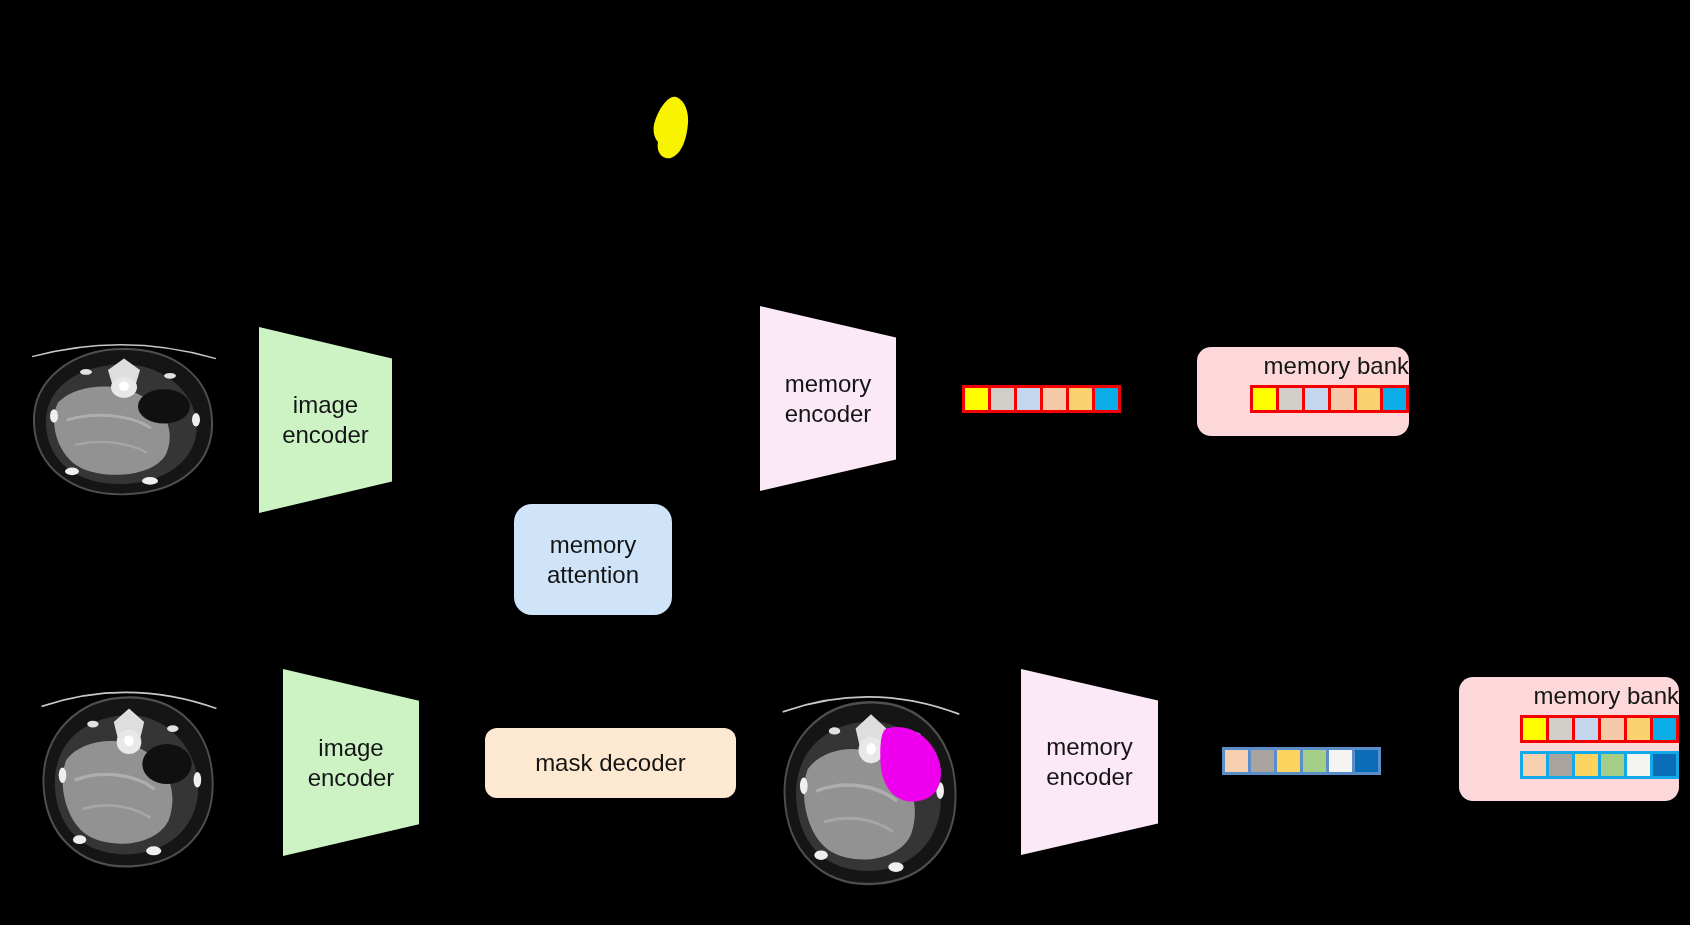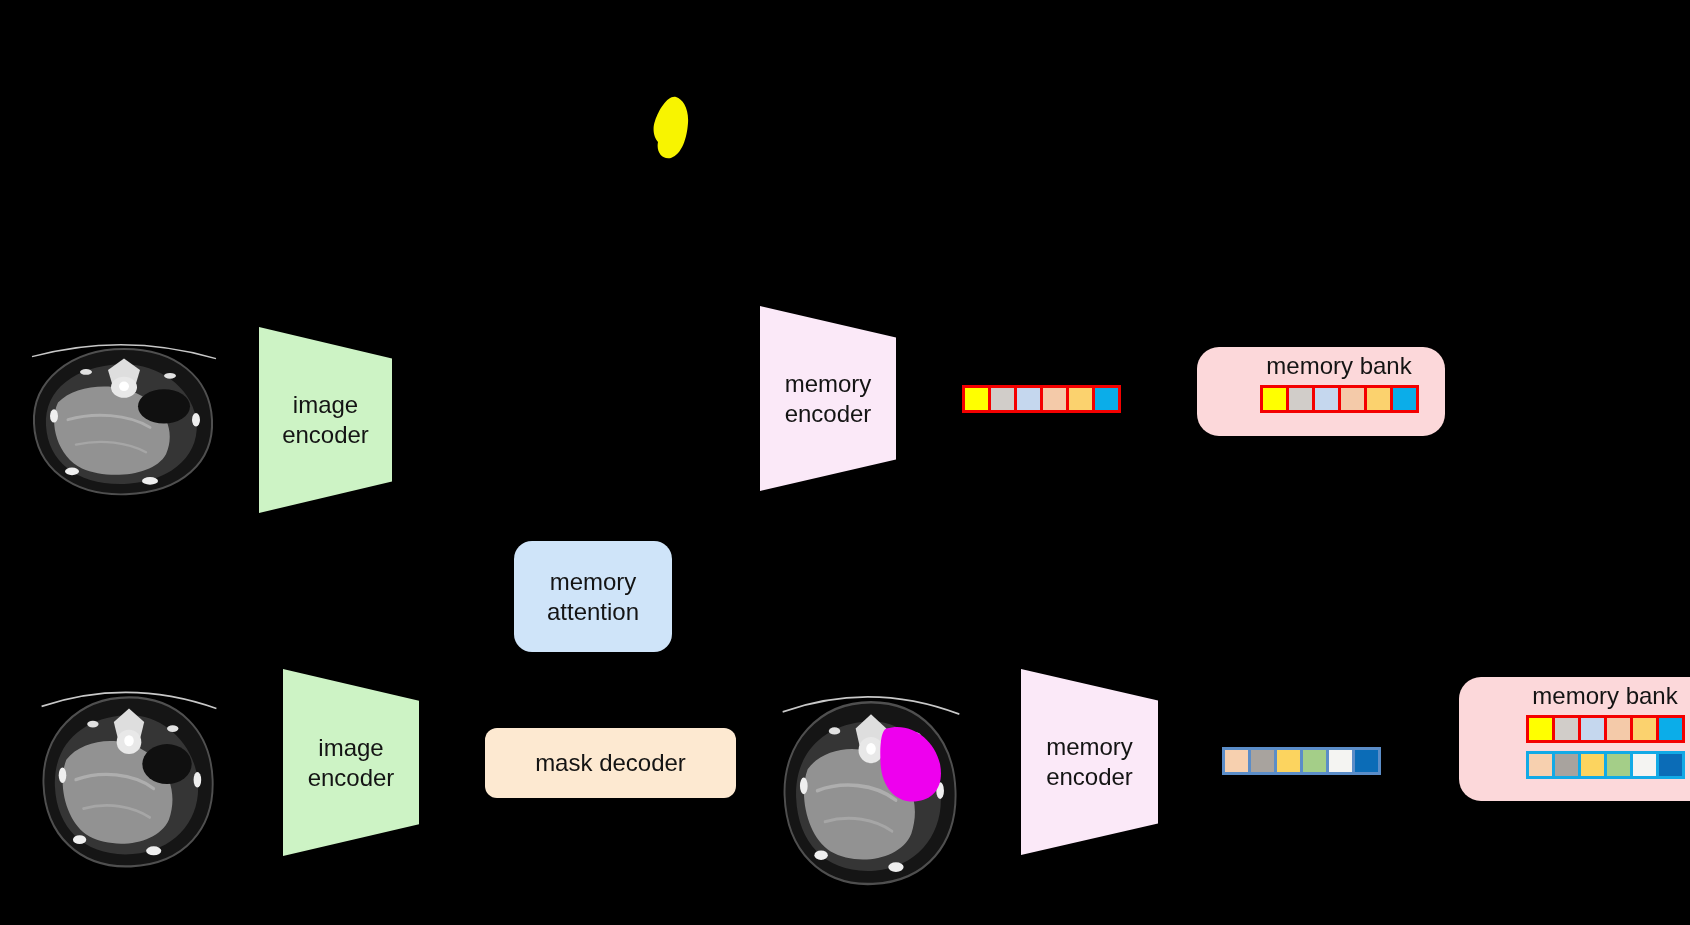--- a/index.html
+++ b/index.html
@@ -14,22 +14,22 @@
     clip-path:polygon(0 0,100% 17%,100% 83%,0 100%);
   }
   .trap .lbl{width:110px;}
   .rbox{
     position:absolute;border-radius:18px;display:flex;align-items:center;justify-content:center;
     text-align:center;font-size:24px;line-height:1.25;
   }
   .rbox .lbl{width:120px;}
   .rbox.wide .lbl{width:auto;}
   .bank{
-    position:absolute;border-radius:22px;display:flex;flex-direction:column;
-    align-items:center;justify-content:flex-start;font-size:24px;line-height:1.1;padding-left:36px;
+    position:absolute;border-radius:14px;display:flex;flex-direction:column;
+    align-items:flex-end;justify-content:flex-start;font-size:24px;line-height:1.1;
   }
   .bank .title{margin-top:6px;}
   .strip{display:flex;}
   .tok{
     width:29px;height:28px;border:3px solid #000;box-sizing:border-box;margin-left:-3px;
   }
   .tok:first-child{margin-left:0;}
   .bank .strip{margin-top:6px;}
   .bank .strip + .strip{margin-top:8px;}
   svg{display:block;}
@@ -92,21 +92,21 @@
     <div class="strip">
       <span class="tok" style="background-color: rgb(255, 255, 0); border-color: rgb(244, 0, 0);"></span>
       <span class="tok" style="background-color: rgb(209, 205, 201); border-color: rgb(244, 0, 0);"></span>
       <span class="tok" style="background-color: rgb(197, 215, 238); border-color: rgb(244, 0, 0);"></span>
       <span class="tok" style="background-color: rgb(244, 202, 169); border-color: rgb(244, 0, 0);"></span>
       <span class="tok" style="background-color: rgb(251, 210, 110); border-color: rgb(244, 0, 0);"></span>
       <span class="tok" style="background-color: rgb(11, 173, 233); border-color: rgb(244, 0, 0);"></span>
     </div>
   </div>
 
-  <div class="rbox" style="left: 514px; top: 541px; width: 158px; height: 111px; background-color: rgb(207, 228, 249);">
+  <div class="rbox" style="left: 514px; top: 504px; width: 158px; height: 111px; background-color: rgb(207, 228, 249);">
     <span class="lbl">memory attention</span>
   </div>
 
   <svg class="abs" style="left:34px;top:673px" width="190" height="200" viewBox="0 0 200 180" preserveAspectRatio="none" role="img" aria-label="abdominal CT slice (current frame)">
     <use href="#ct-base"></use>
   </svg>
 
   <div class="trap" style="left: 283px; top: 669px; width: 136px; height: 187px; background-color: rgb(205, 243, 197);">
     <span class="lbl">image encoder</span>
   </div>

